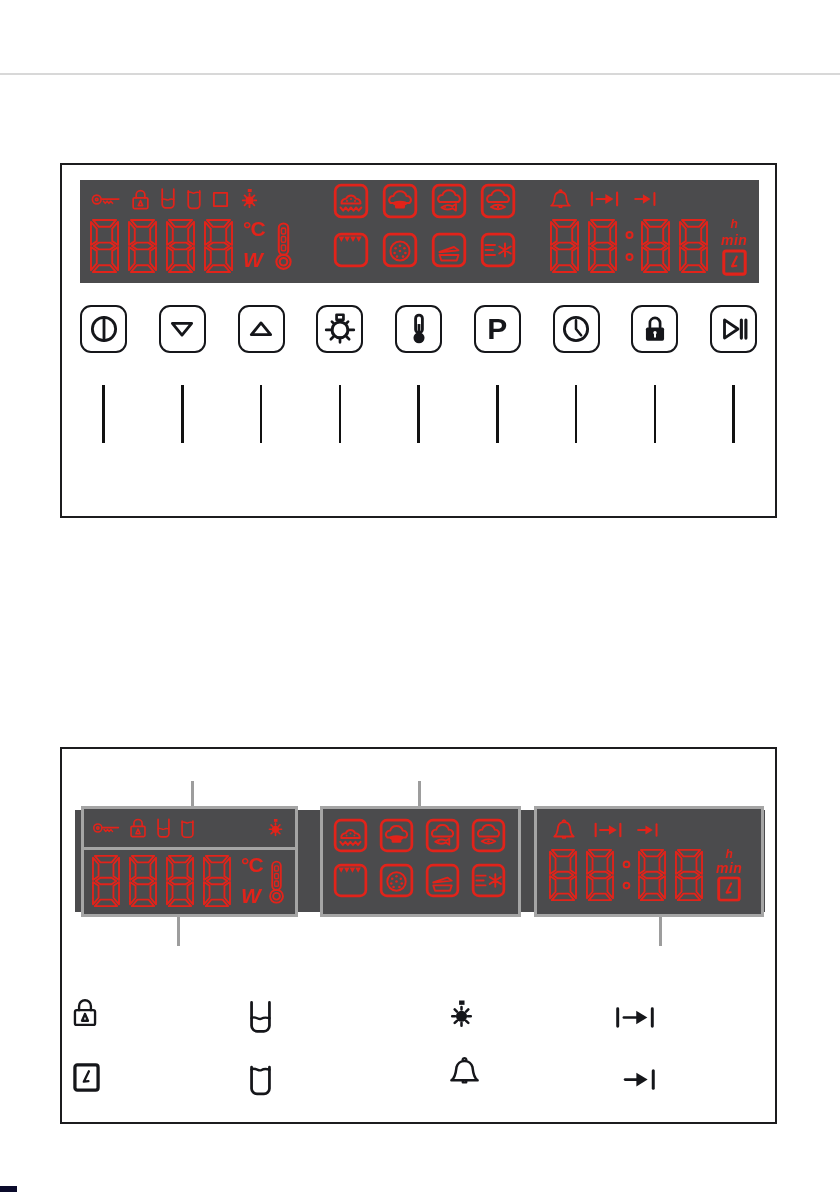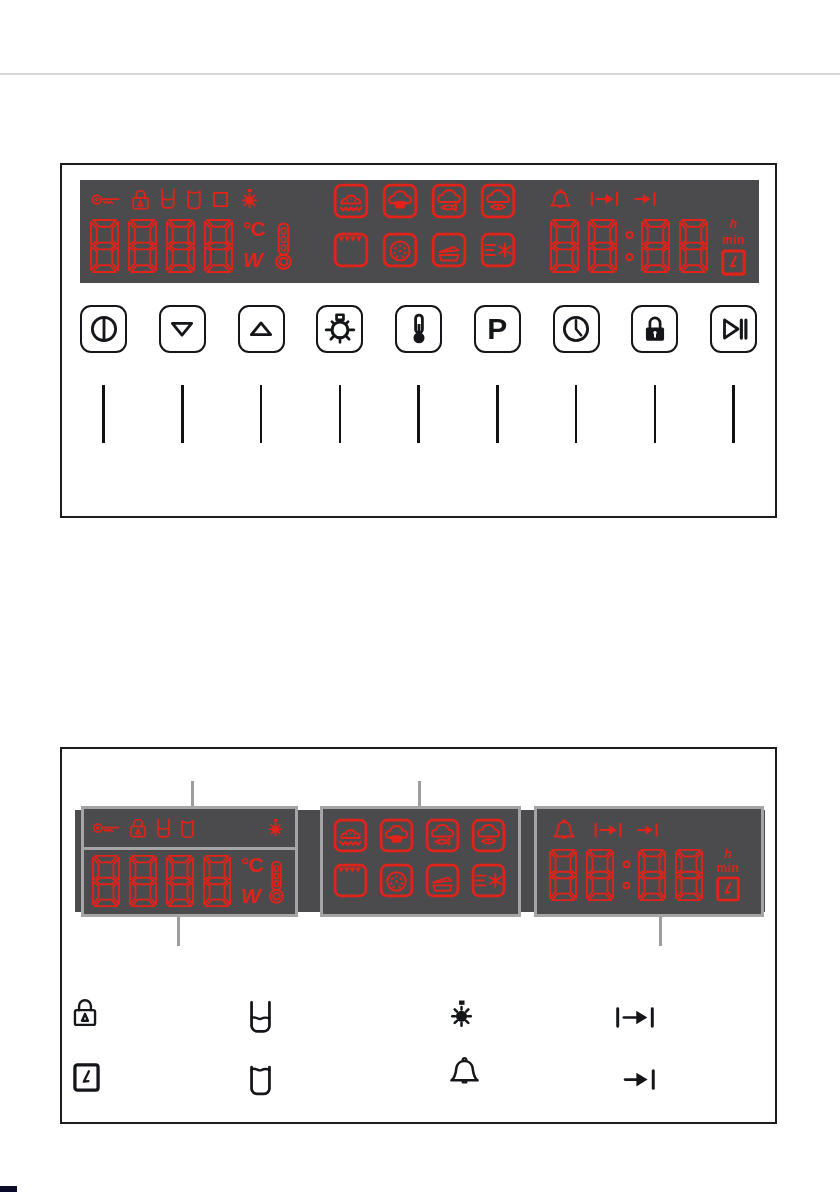--- a/index.html
+++ b/index.html
@@ -26,21 +26,21 @@
   .z3{left:468px;top:4px;width:208px;}
   .srow{display:flex;align-items:center;height:26px;margin-top:2px;}
   .z1 .srow{gap:10px;padding-left:2px;}
   .drow{display:flex;align-items:flex-start;margin-top:6px;}
   .drow .dgt{margin-right:5px;}
   .ucol{width:30px;margin-left:3px;display:flex;flex-direction:column;align-items:flex-start;}
   .deg{font-size:21px;font-weight:bold;line-height:1;color:#e2231a;letter-spacing:-1px;}
   .watt{font-size:21px;font-weight:bold;line-height:1;color:#e2231a;margin-top:10px;font-style:italic;}
   .ucol2{margin-left:6px;display:flex;flex-direction:column;align-items:center;height:58px;justify-content:space-between;}
   .hh{font-size:12px;font-weight:bold;font-style:italic;line-height:1;color:#e2231a;}
-  .mm{font-size:12px;font-weight:bold;line-height:1;color:#e2231a;letter-spacing:.5px;}
+  .mm{font-size:14px;font-weight:bold;font-style:italic;line-height:1;color:#e2231a;letter-spacing:.5px;}
   .colonbox{margin:0 4px 0 0;}
 
   .btns,.ticks{position:absolute;left:18px;right:18px;display:flex;justify-content:space-between;}
   .btns{top:140px;}
   .btn{width:47px;height:48px;border:2.5px solid #15161a;border-radius:11px;background:#fff;display:flex;align-items:center;justify-content:center;box-sizing:border-box;}
   .pletter{font-size:30px;font-weight:bold;color:#15161a;line-height:1;font-family:"Liberation Sans",sans-serif;}
   .ticks{top:220px;}
   .tcell{width:47px;display:flex;justify-content:center;}
   .tick{width:2.5px;height:58px;background:#111;}
 

